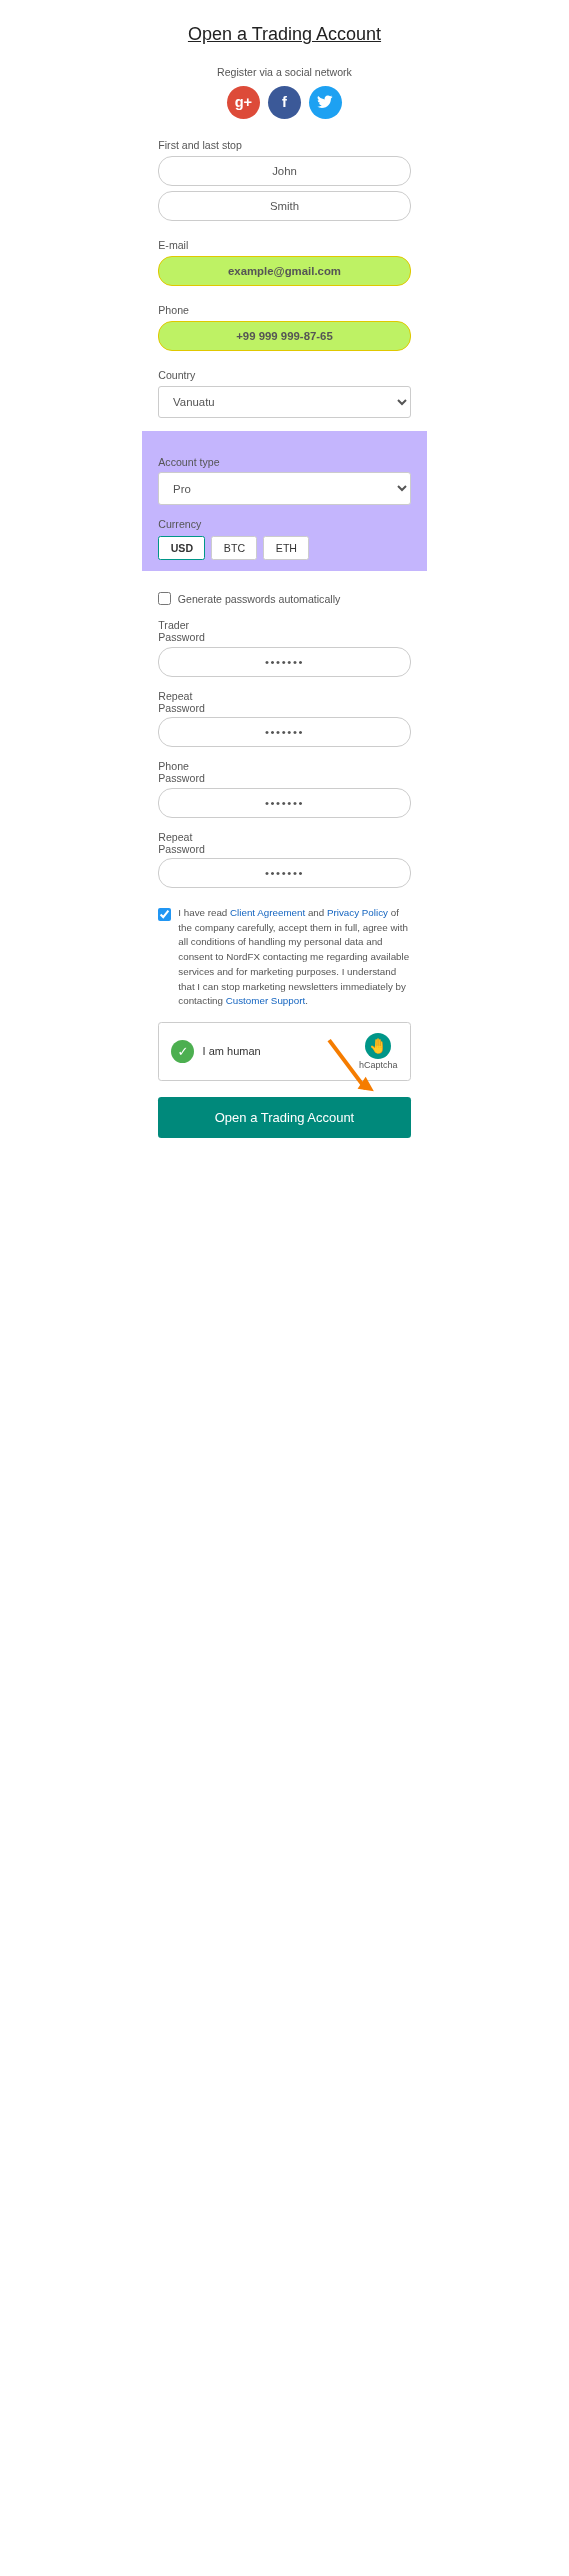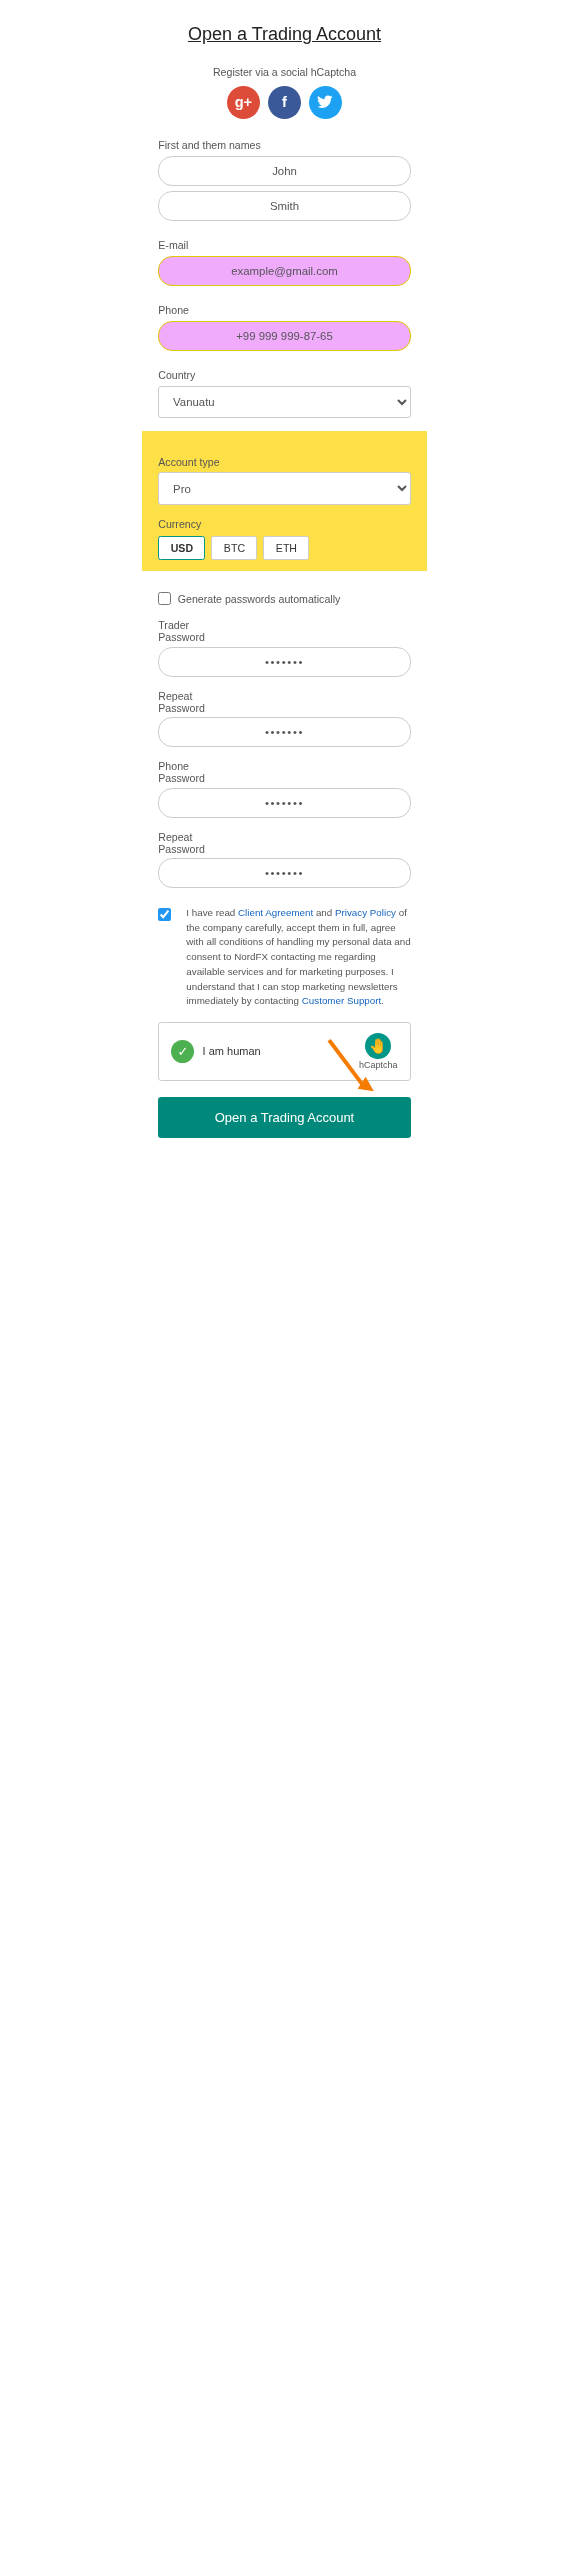--- a/index.html
+++ b/index.html
@@ -64,22 +64,23 @@
       padding: 8.1px 9.8px;
       border: 0.8px solid #ccc;
       border-radius: 14px;
       font-size: 11.4px;
       color: #555;
       text-align: center;
       margin-bottom: 4.9px;
       outline: none;
     }
     .form-input.highlight {
-      background: #f0abfc;
+      background: #bef264;
       border-color: #e0c800;
+      font-weight: bold;
     }
     .form-input.password-field {
       text-align: center;
       letter-spacing: 1.6px;
     }
 
     .country-select, .account-select, .leverage-select {
       width: 100%;
       padding: 8.1px 9.8px;
       border: 0.8px solid #ccc;
@@ -88,21 +89,21 @@
       color: #555;
       background: #fff;
       appearance: auto;
       cursor: pointer;
     }
     .select-wrapper {
       position: relative;
     }
 
     .account-section {
-      background: #fde047;
+      background: #c4b5fd;
       padding: 11.4px 12.2px;
       margin: 13px -16.3px;
       padding-left: 16.3px;
       padding-right: 16.3px;
     }
     .account-section-inner {
       
     }
 
     .currency-options {
@@ -150,21 +151,21 @@
       cursor: pointer;
     }
     .generate-label {
       font-size: 10.6px;
       color: #555;
     }
 
     .agreement-row {
       display: flex;
       align-items: flex-start;
-      gap: 15px;
+      gap: 7px;
       margin-top: 13px;
     }
     .agreement-checkbox {
       width: 13px;
       height: 13px;
       margin-top: 1.6px;
       cursor: pointer;
       accent-color: #2196f3;
     }
     .agreement-text {
@@ -247,34 +248,34 @@
     }
   </style>
 </head>
 <body>
 
 <div class="page-container">
 
   <h1 class="page-title">Open a Trading Account</h1>
 
   <div class="social-section">
-    <div class="social-label">Register via a social hCaptcha</div>
+    <div class="social-label">Register via a social network</div>
     <div class="social-icons">
       <button class="social-btn google">g+</button>
       <button class="social-btn facebook">f</button>
       <button class="social-btn twitter">
         <svg width="16.3" height="14" viewBox="0 0 20 17" fill="white" xmlns="http://www.w3.org/2000/svg">
           <path d="M19.09 2.01a7.84 7.84 0 0 1-2.24.61 3.91 3.91 0 0 0 1.71-2.16c-.75.44-1.58.76-2.47.94A3.9 3.9 0 0 0 13.22.5a3.9 3.9 0 0 0-3.8 4.79A11.07 11.07 0 0 1 1.38 1.18 3.91 3.91 0 0 0 2.59 6.4a3.87 3.87 0 0 1-1.77-.49v.05a3.91 3.91 0 0 0 3.13 3.83 3.93 3.93 0 0 1-1.76.07 3.91 3.91 0 0 0 3.65 2.71A7.83 7.83 0 0 1 0 14.14a11.04 11.04 0 0 0 5.98 1.75c7.18 0 11.1-5.95 11.1-11.1 0-.17 0-.34-.01-.5A7.9 7.9 0 0 0 19.09 2z"></path>
         </svg>
       </button>
     </div>
   </div>
 
   <div>
-    <div class="form-section-label">First and them names</div>
+    <div class="form-section-label">First and last stop</div>
     <input type="text" class="form-input" value="John" style="">
     <input type="text" class="form-input" value="Smith" style="">
   </div>
 
   <div>
     <div class="form-section-label">E-mail</div>
     <input type="email" class="form-input highlight" value="example@gmail.com" style="">
   </div>
 
   <div>

